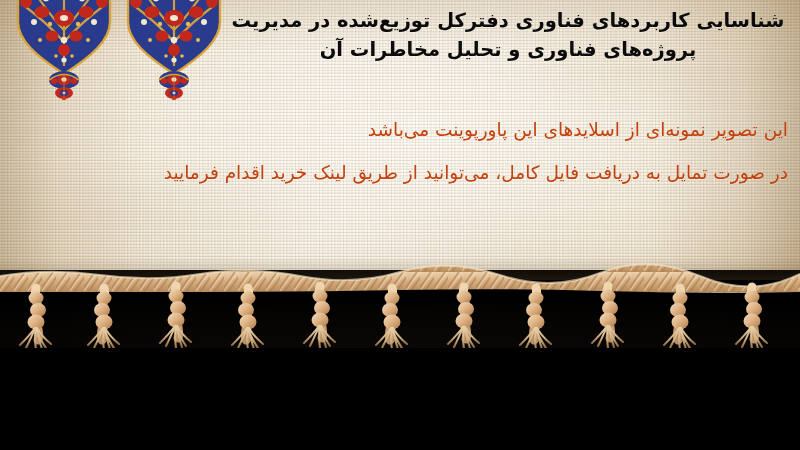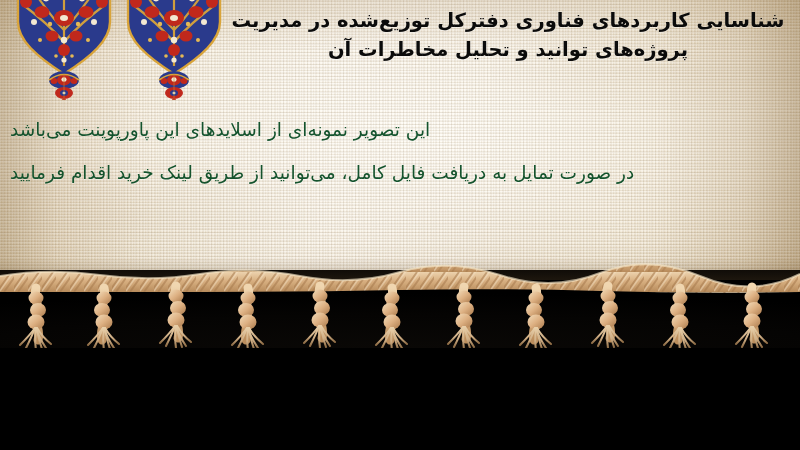--- a/index.html
+++ b/index.html
@@ -79,22 +79,22 @@
     letter-spacing: 0px;
     text-shadow: 0 1px 0 rgba(255,255,255,0.30);
   }
   .title-line { display: block; white-space: nowrap; }
 
   .body-block {
     position: absolute;
     top: 108px;
     right: 12px;
     width: 778px;
-    text-align: left;
-    color: #14532d;
+    text-align: right;
+    color: #c2410c;
     font-size: 18.5px;
     font-weight: 400;
     line-height: 2.33;
     text-shadow: 0 1px 0 rgba(255,255,255,0.26);
   }
   .body-line { display: block; white-space: nowrap; }
 
   
   .ornament {
     position: absolute;
@@ -293,21 +293,21 @@
         <path d="M0 -4 L3.4 1 L0 5 L-3.4 1 Z" fill="#c0281c"></path>
       </g>
       <line x1="48" y1="74" x2="48" y2="101" stroke="#c08b3a" stroke-width="1" opacity="0.6"></line>
     </svg>
   </div>
 
   <div class="text-layer">
 
     <div class="title-block">
       <span class="title-line">شناسایی کاربردهای فناوری دفترکل توزیع‌شده در مدیریت</span>
-      <span class="title-line">پروژه‌های توانید و تحلیل مخاطرات آن</span>
+      <span class="title-line">پروژه‌های فناوری و تحلیل مخاطرات آن</span>
     </div>
 
     <div class="body-block">
       <span class="body-line">این تصویر نمونه‌ای از اسلایدهای این پاورپوینت می‌باشد</span>
       <span class="body-line">در صورت تمایل به دریافت فایل کامل، می‌توانید از طریق لینک خرید اقدام فرمایید</span>
     </div>
 
   </div>
 
   <div class="fringe">

